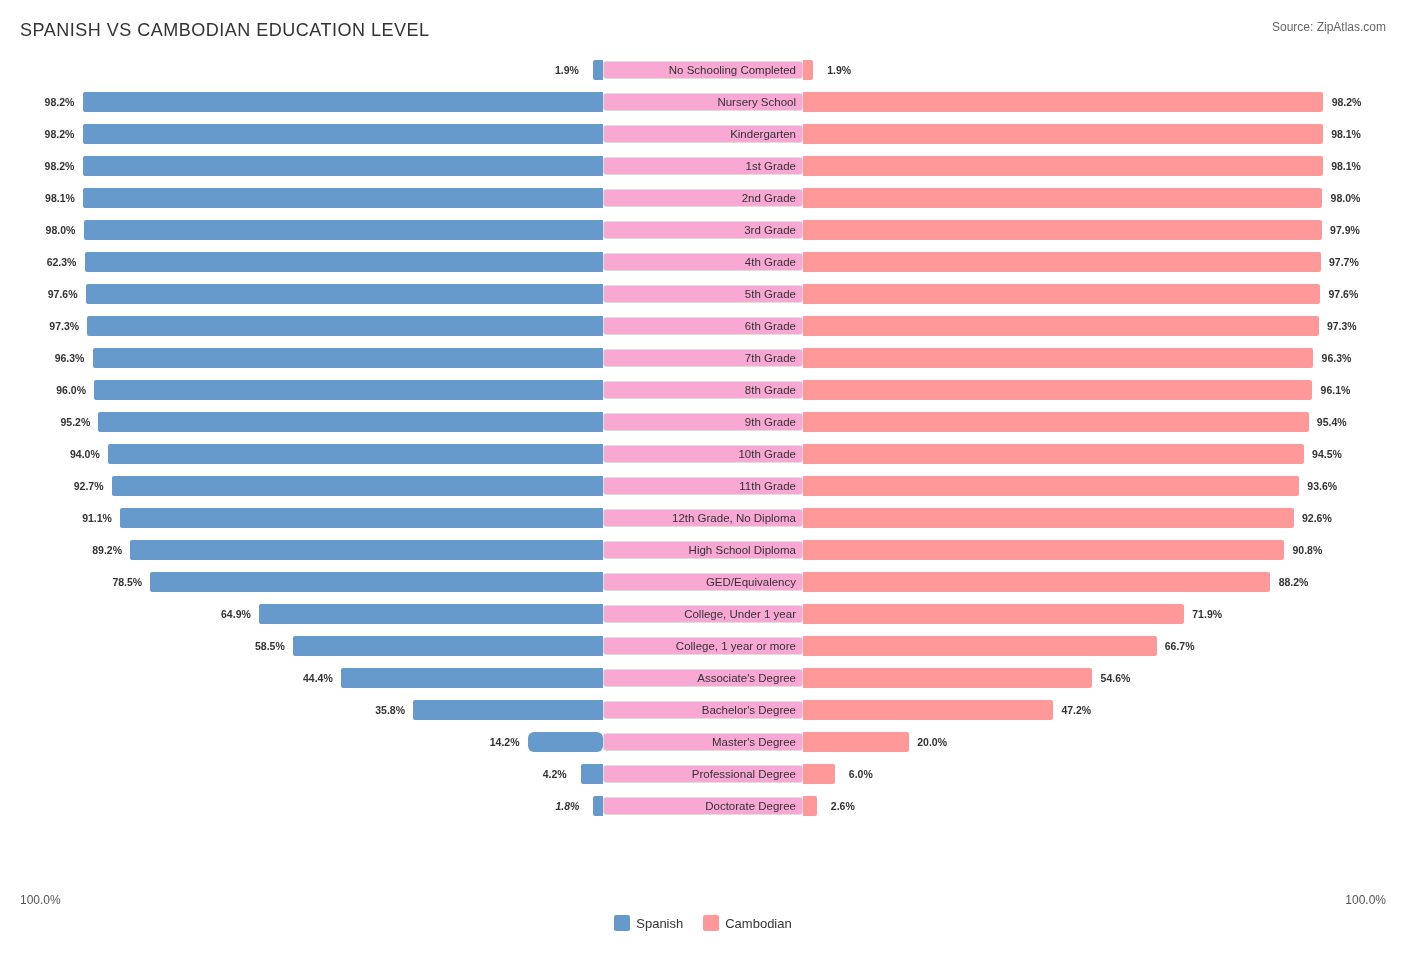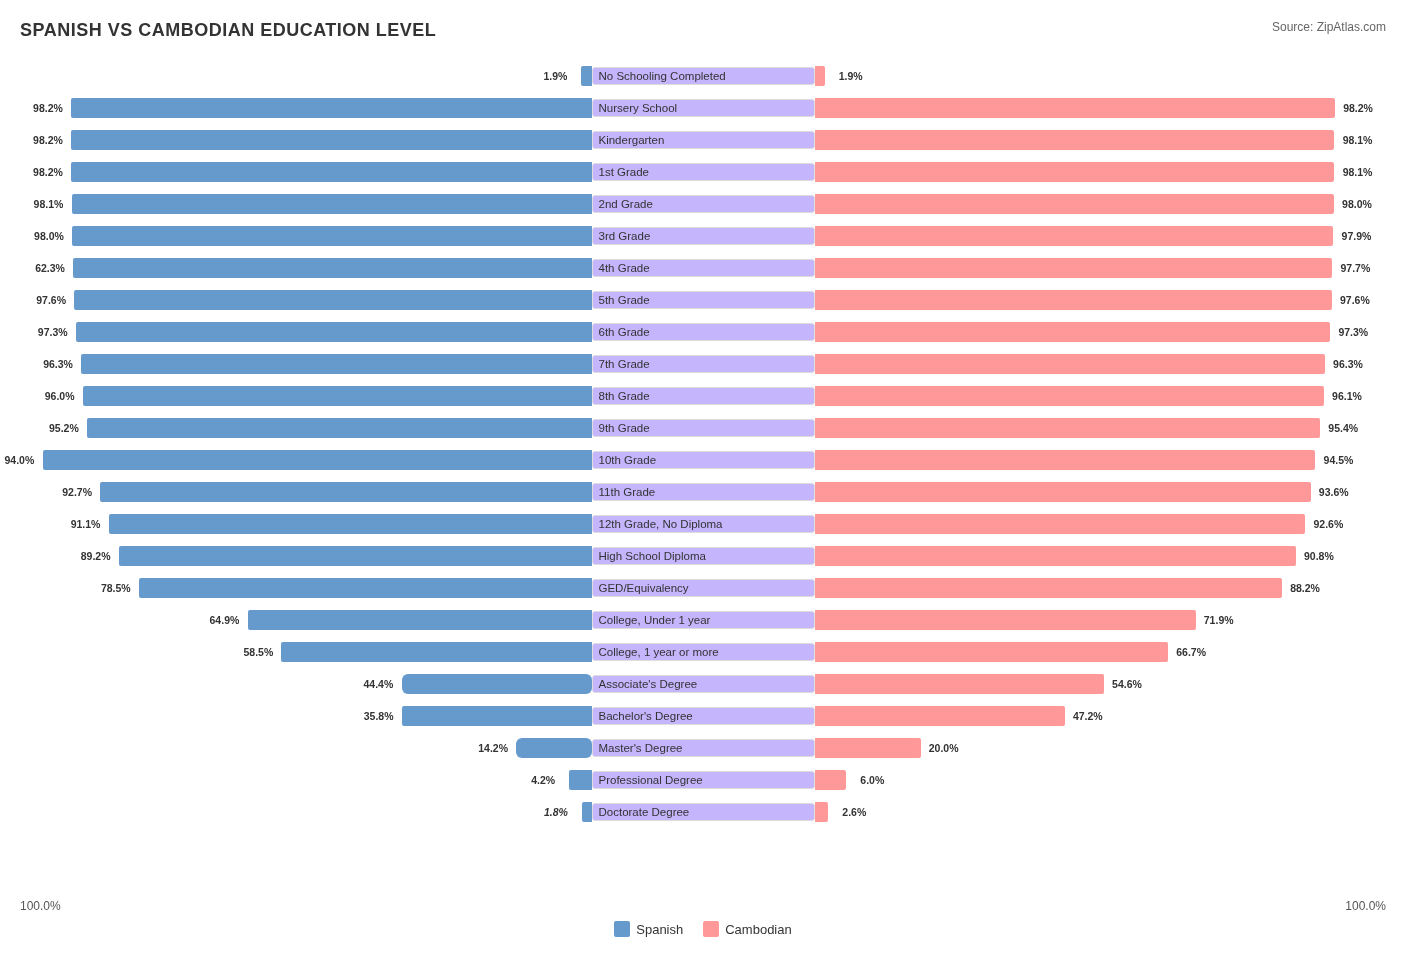--- a/index.html
+++ b/index.html
@@ -11,23 +11,23 @@
       overflow: hidden;
     }
     .chart-container {
       width: 1406px;
       height: 975px;
       padding: 20px 20px 40px 20px;
       position: relative;
     }
     .chart-title {
       font-size: 18px;
-      font-weight: bold;
+      font-weight: normal;
       color: #333;
-      margin-bottom: 21px;
+      margin-bottom: 15px;
       text-transform: uppercase;
       letter-spacing: 0.5px;
     }
     .source {
       position: absolute;
       top: 20px;
       right: 20px;
       font-size: 12px;
       color: #666;
     }
@@ -51,25 +51,25 @@
       height: 100%;
     }
     .bar-right-wrapper {
       flex: 1;
       display: flex;
       align-items: center;
       justify-content: flex-start;
       height: 100%;
     }
     .label-center {
-      width: 223px;
-      text-align: left;
+      width: 200px;
+      text-align: right;
       font-size: 11.5px;
       color: #333;
-      background: #c4b5fd;
+      background: #f9a8d4;
       border: 1px solid #ddd;
       padding: 2px 6px;
       border-radius: 3px;
       white-space: nowrap;
       z-index: 2;
       flex-shrink: 0;
     }
     .bar-blue {
       background: #6699cc;
       height: 20px;
@@ -297,21 +297,21 @@
         </div>
         <div class="label-center">9th Grade</div>
         <div class="bar-right-wrapper">
           <div class="bar-pink" style="width: 505.62px;">
             <span class="bar-value-right">95.4%</span>
           </div>
         </div>
       </div>
       <div class="bar-row">
         <div class="bar-left-wrapper">
-          <div class="bar-blue" style="width: 549px;">
+          <div class="bar-blue" style="width: 495px;">
             <span class="bar-value-left">94.0%</span>
           </div>
         </div>
         <div class="label-center">10th Grade</div>
         <div class="bar-right-wrapper">
           <div class="bar-pink" style="width: 500.85px;">
             <span class="bar-value-right">94.5%</span>
           </div>
         </div>
       </div>
@@ -388,21 +388,21 @@
         </div>
         <div class="label-center">College, 1 year or more</div>
         <div class="bar-right-wrapper">
           <div class="bar-pink" style="width: 353.51px;">
             <span class="bar-value-right">66.7%</span>
           </div>
         </div>
       </div>
       <div class="bar-row">
         <div class="bar-left-wrapper">
-          <div class="bar-blue" style="width: 190px; border-radius: 6px;">
+          <div class="bar-blue" style="width: 262px;">
             <span class="bar-value-left">44.4%</span>
           </div>
         </div>
         <div class="label-center">Associate's Degree</div>
         <div class="bar-right-wrapper">
           <div class="bar-pink" style="width: 289.38px;">
             <span class="bar-value-right">54.6%</span>
           </div>
         </div>
       </div>

